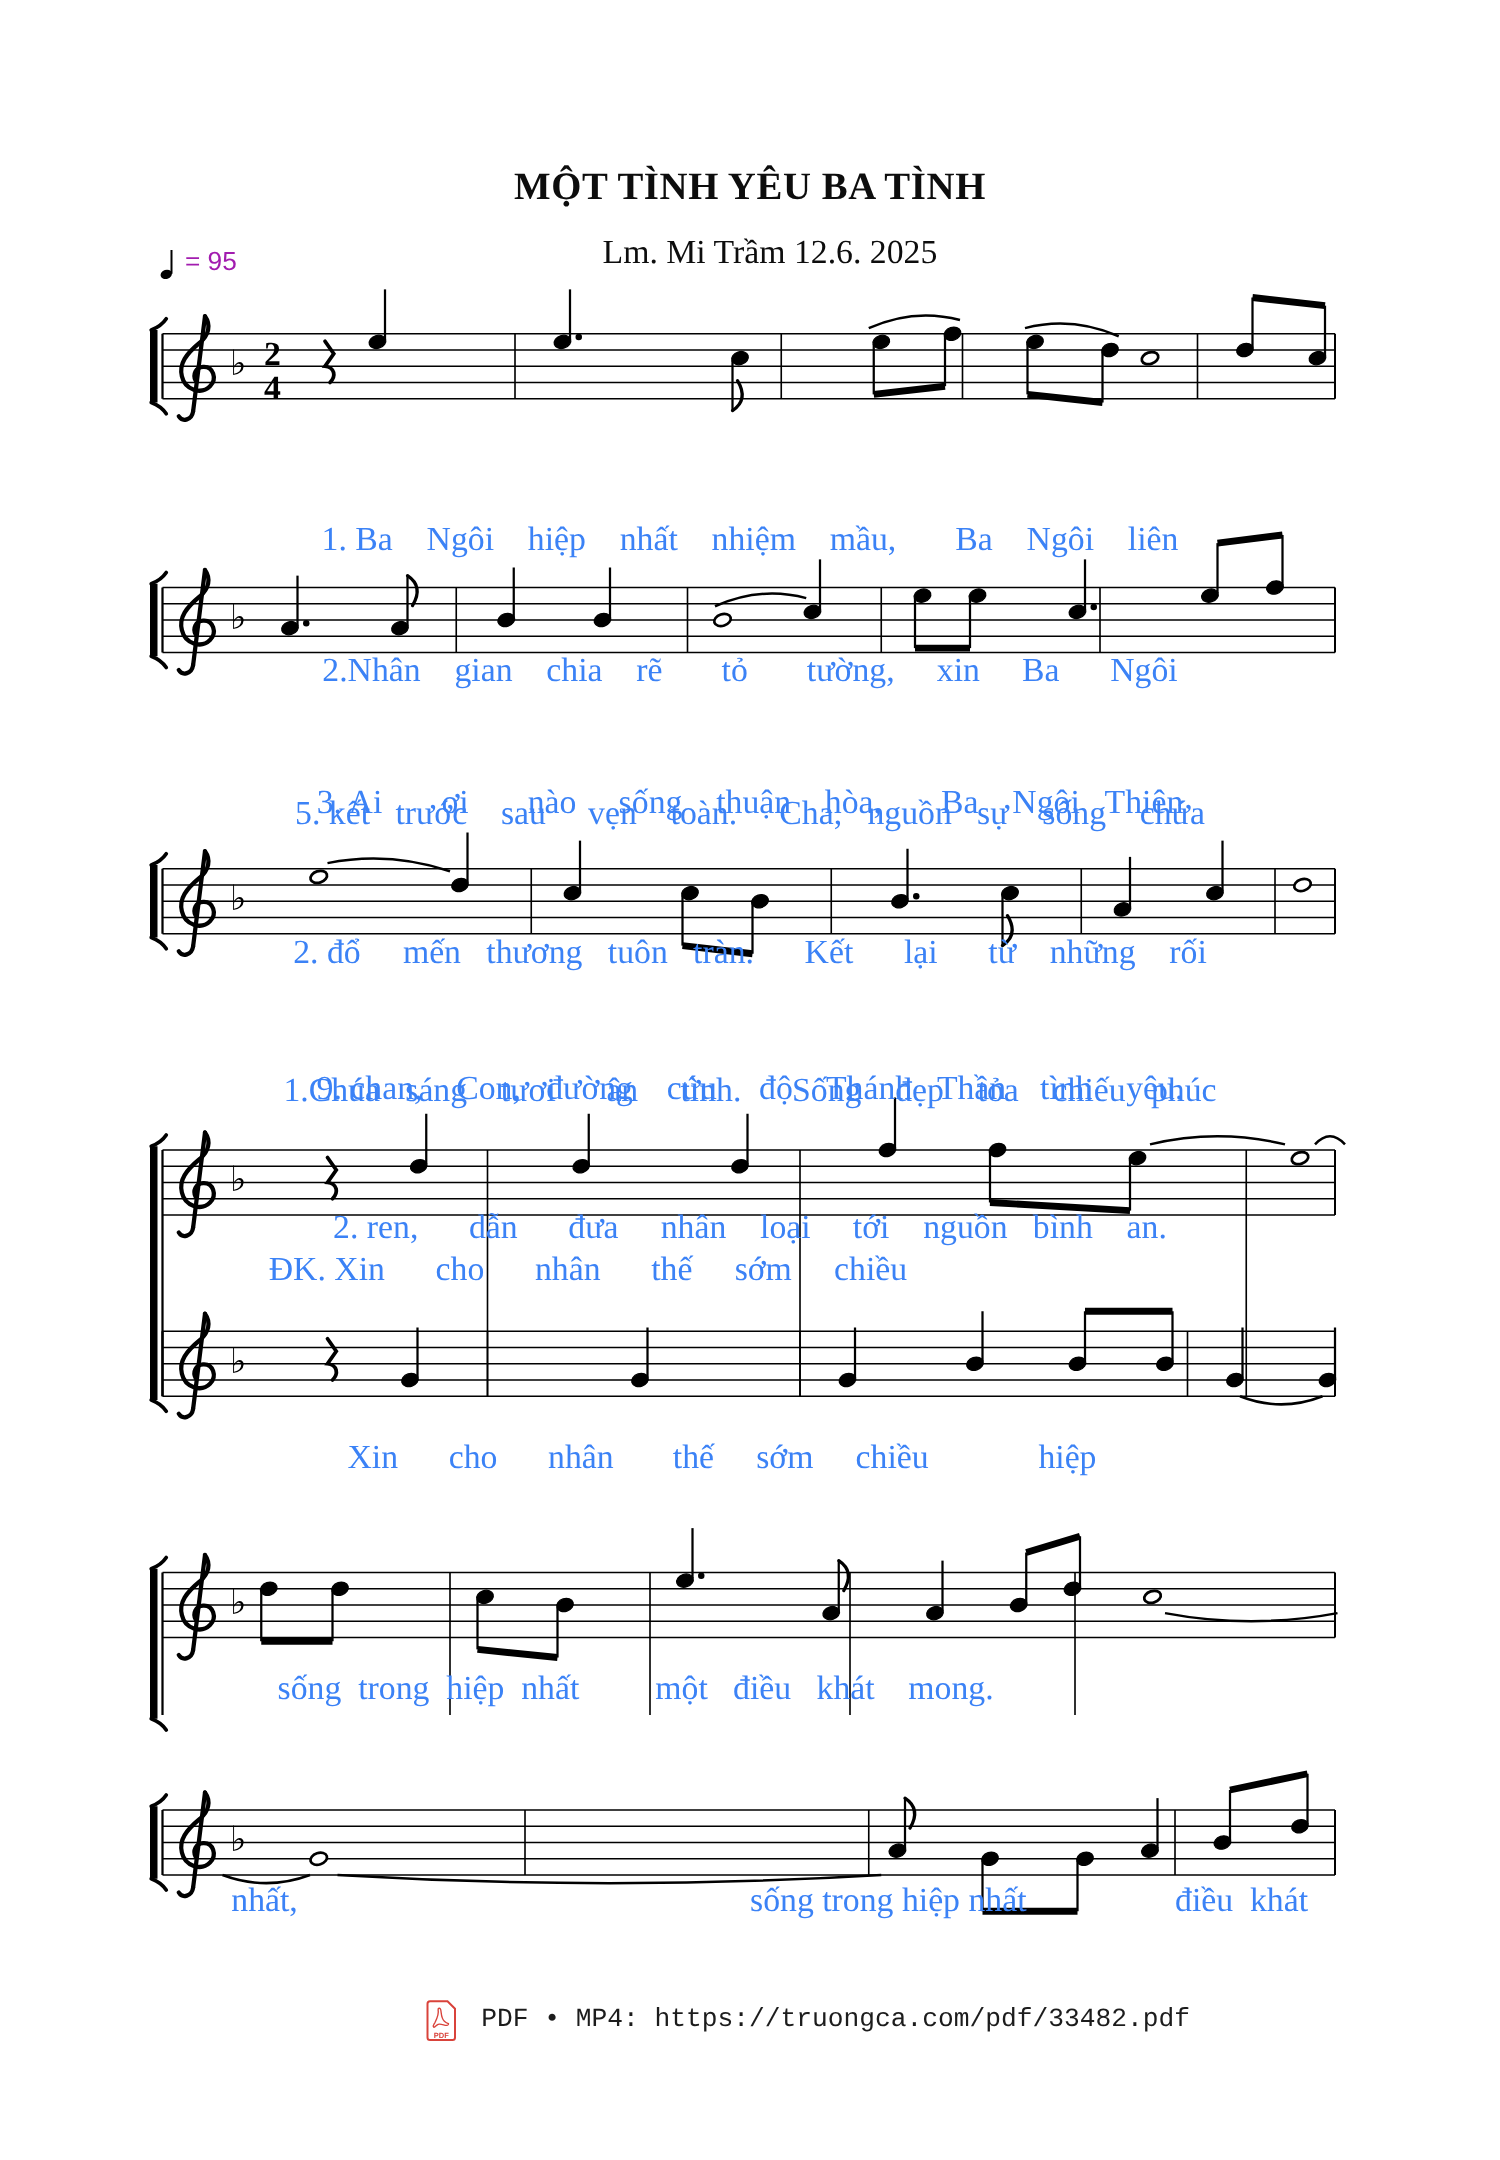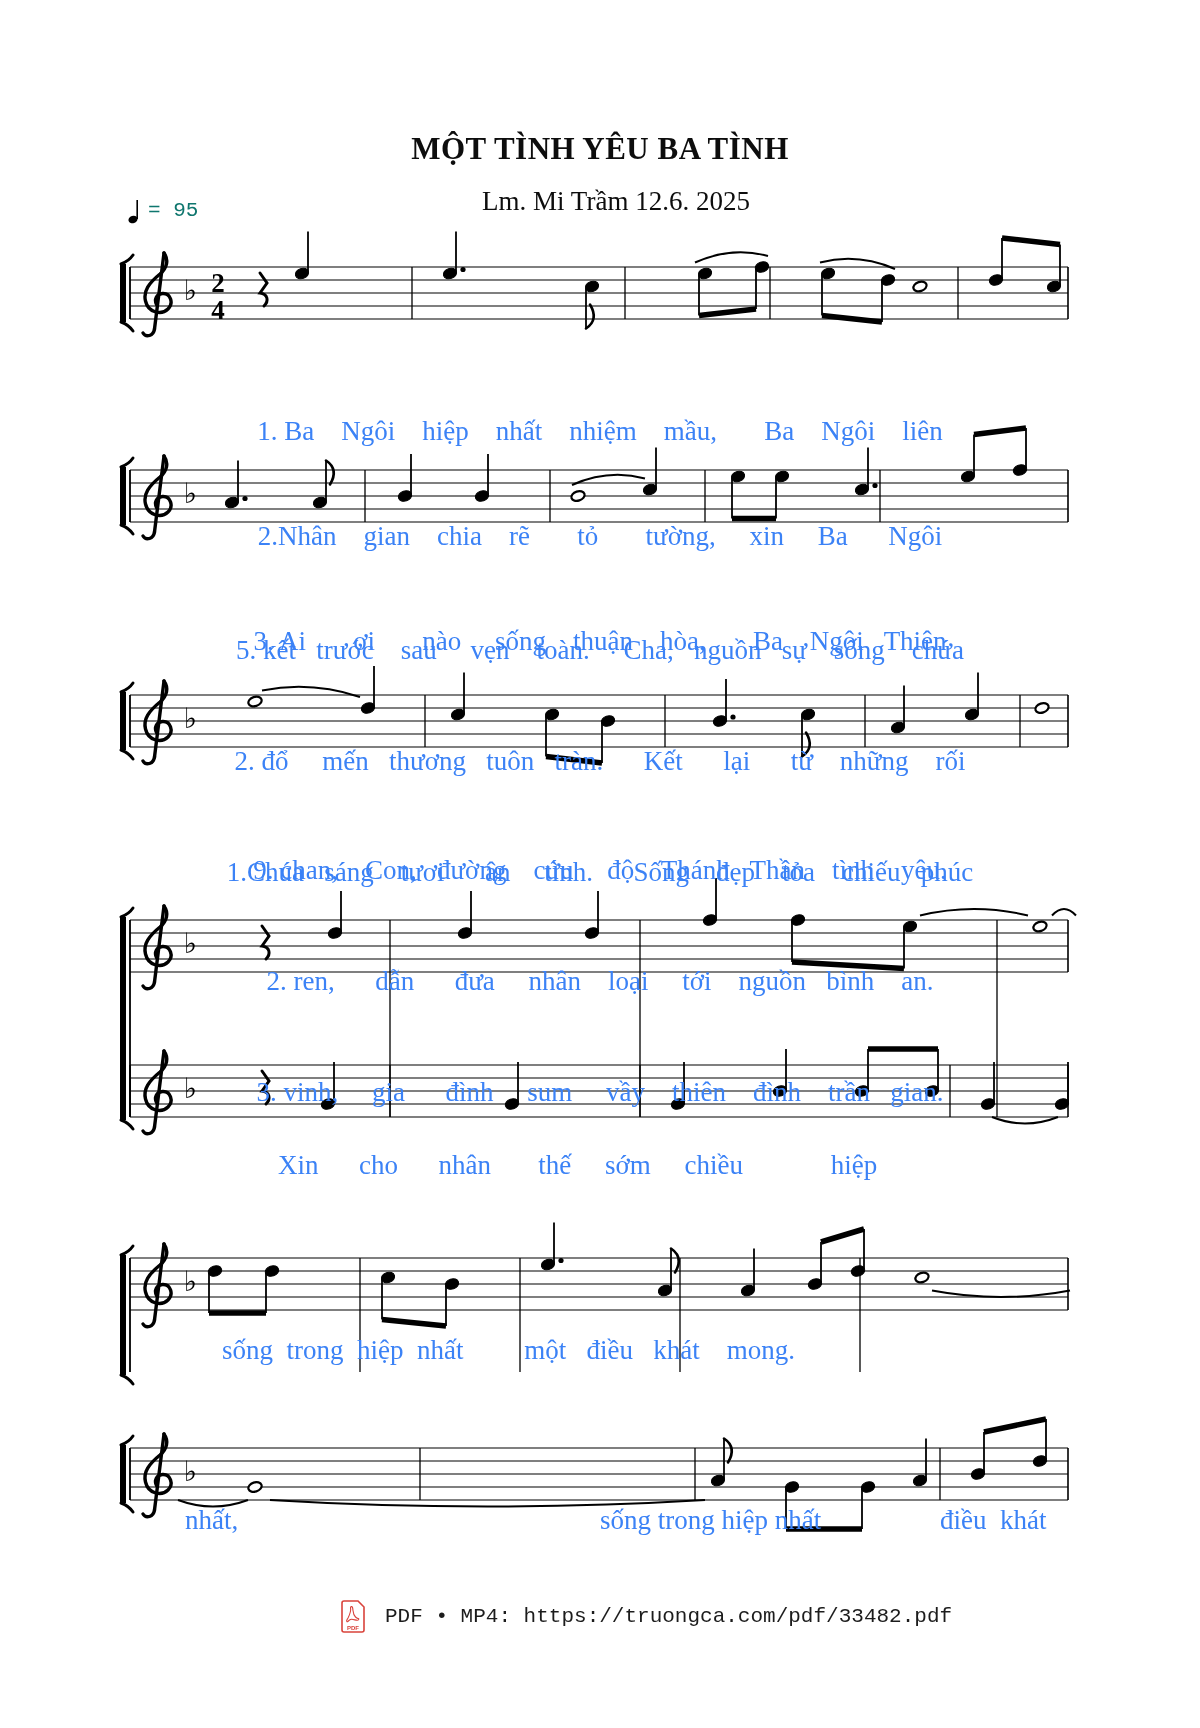--- a/index.html
+++ b/index.html
@@ -2,21 +2,21 @@
 <html><head>
 <meta charset="utf-8">
 <style>
   html,body{margin:0;padding:0;background:#ffffff;}
   #page{position:relative;width:1200px;height:1728px;background:#ffffff;overflow:hidden;
         font-family:"Liberation Serif","DejaVu Serif",serif;color:#0d0d0d;}
   .title{position:absolute;left:0;right:0;top:131px;text-align:center;
          font-size:31px;font-weight:bold;letter-spacing:.5px;}
   .composer{position:absolute;left:0;right:0;top:186px;text-align:center;font-size:27px;margin-left:32px;}
   .tempo{position:absolute;left:128px;top:196px;display:flex;align-items:center;gap:7px;
-         font-family:Liberation Mono, monospace;font-size:21px;color:#0f766e;}
+         font-family:Liberation Sans, sans-serif;font-size:21px;color:#a21caf;}
   .lyrics{position:absolute;white-space:pre;font-size:27px;color:#3b82f6;line-height:37px;}
   .lyrics.centered{left:0;right:0;text-align:center;}
   .staff-svg{position:absolute;overflow:visible;}
   .footer{position:absolute;left:340px;top:1600px;display:flex;align-items:center;gap:19px;}
   .footer-text{font-family:"Liberation Mono","DejaVu Sans Mono",monospace;font-size:21px;color:#1c1c1c;}
   .pdf-icon{display:block;}
 </style>
 </head>
 <body>
 
@@ -335,23 +335,23 @@
 
   <div class="lyrics centered" style="top:558px;">
     <div>5. kết   trước    sau     vẹn    toàn.     Cha,   nguồn   sự    sống    chứa</div>
     <div>2. đổ     mến   thương   tuôn   tràn.      Kết      lại      từ    những    rối</div>
     <div>1.Chúa   sáng    tươi      ân     tình.      Sống    đẹp    tỏa    chiếu   phúc</div>
   </div>
 
   <div class="lyrics centered" style="top:778px;">
     <div>9. chan,    Con,   đường    cứu     độ    Thánh   Thần    tình    yêu.</div>
     <div>2. ren,      dẫn      đưa     nhân    loại     tới    nguồn   bình    an.</div>
-    <div>3. vinh,     gia      đình     sum     vầy    thiên    đình    trần   gian.</div>
-  </div>
-
+  </div>
+
+  <div class="lyrics" style="left:215px;top:997px;">ĐK. Xin      cho      nhân      thế     sớm     chiều</div>
   <div class="lyrics" style="left:278px;top:1147px;">Xin      cho      nhân       thế     sớm     chiều             hiệp</div>
   <div class="lyrics" style="left:222px;top:1332px;">sống  trong  hiệp  nhất         một   điều   khát    mong.</div>
   <div class="lyrics" style="left:185px;top:1502px;">nhất,</div>
   <div class="lyrics" style="left:600px;top:1502px;">sống trong hiệp nhất</div>
   <div class="lyrics" style="left:940px;top:1502px;">điều  khát</div>
 
   <div class="footer">
     <svg class="pdf-icon" width="26" height="33" viewBox="0 0 26 33">
       <path d="M 2 3 Q 2 1 4 1 L 18 1 L 24 7 L 24 30 Q 24 32 22 32 L 4 32 Q 2 32 2 30 Z" fill="#ffffff" stroke="#d9433b" stroke-width="1.6"></path>
       <path d="M 8 18 C 10 14 11 10 10.5 8 C 10.3 6.5 12 6 12.5 7.5 C 13.3 10 12.5 14 15.5 17

